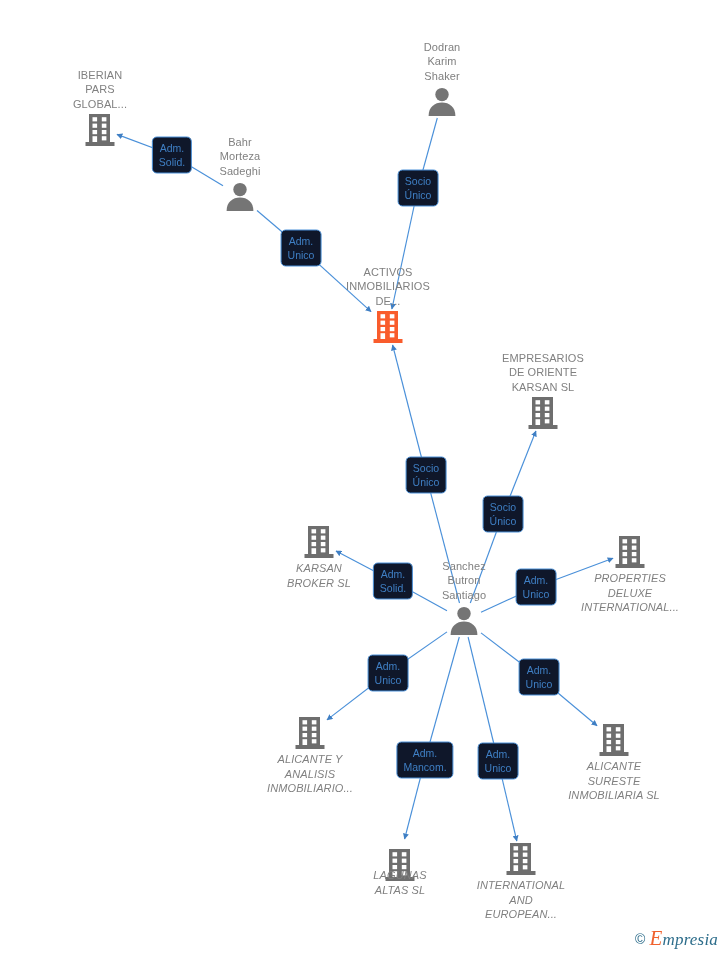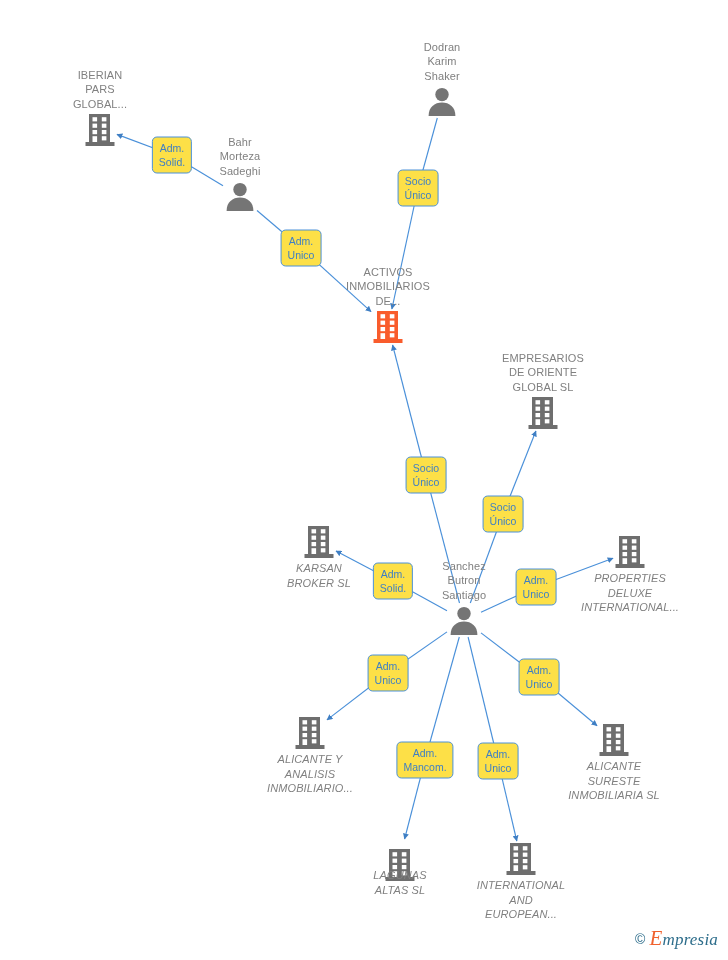--- a/index.html
+++ b/index.html
@@ -25,21 +25,21 @@
   }
   .node.company .caption{position:absolute;left:50%;transform:translateX(-50%);width:190px;}
   .node.company .caption.above{bottom:100%;margin-bottom:3px;}
   .node.company .caption.below{top:100%;margin-top:3px;font-style:italic;}
   .node.person .caption{position:absolute;left:50%;transform:translateX(-50%);width:170px;}
   .node.person .caption.above{bottom:100%;margin-bottom:3px;}
 
   
   .chip{
     position:absolute;transform:translate(-50%,-50%);
-    background:#fde047;
+    background:#0f172a;
     border:1.3px solid #4a90d9;
     border-radius:5px;
     color:#3f7fc4;
     font-size:10.5px;
     line-height:14px;
     padding:3px 6px 4px 6px;
     white-space:pre-line;
     text-align:center;
     box-sizing:border-box;
     z-index:5;
@@ -160,21 +160,21 @@
               <rect x="7.5" y="9.6" width="4.6" height="4.2"></rect>
               <rect x="16.8" y="9.6" width="4.6" height="4.2"></rect>
               <rect x="7.5" y="16" width="4.6" height="4.2"></rect>
               <rect x="16.8" y="16" width="4.6" height="4.2"></rect>
               <rect x="7.5" y="22.2" width="4.6" height="5.8"></rect>
               <rect x="16.8" y="22.2" width="4.6" height="4.2"></rect>
             </g>
           </svg></span>
         <span class="caption above">EMPRESARIOS
 DE ORIENTE
-GLOBAL SL</span>
+KARSAN SL</span>
       </div>
       <div class="node company" style="left: 319px; top: 542px; width: 30px; height: 32px;">
         <span class="icon"><svg width="30" height="32" viewBox="0 0 30 32" aria-hidden="true">
             <rect x="4" y="0" width="21" height="28" fill="#6e6e6e"></rect>
             <rect x="0.5" y="28" width="29" height="4" fill="#6e6e6e"></rect>
             <g fill="#ffffff">
               <rect x="7.5" y="3.2" width="4.6" height="4.2"></rect>
               <rect x="16.8" y="3.2" width="4.6" height="4.2"></rect>
               <rect x="7.5" y="9.6" width="4.6" height="4.2"></rect>
               <rect x="16.8" y="9.6" width="4.6" height="4.2"></rect>

